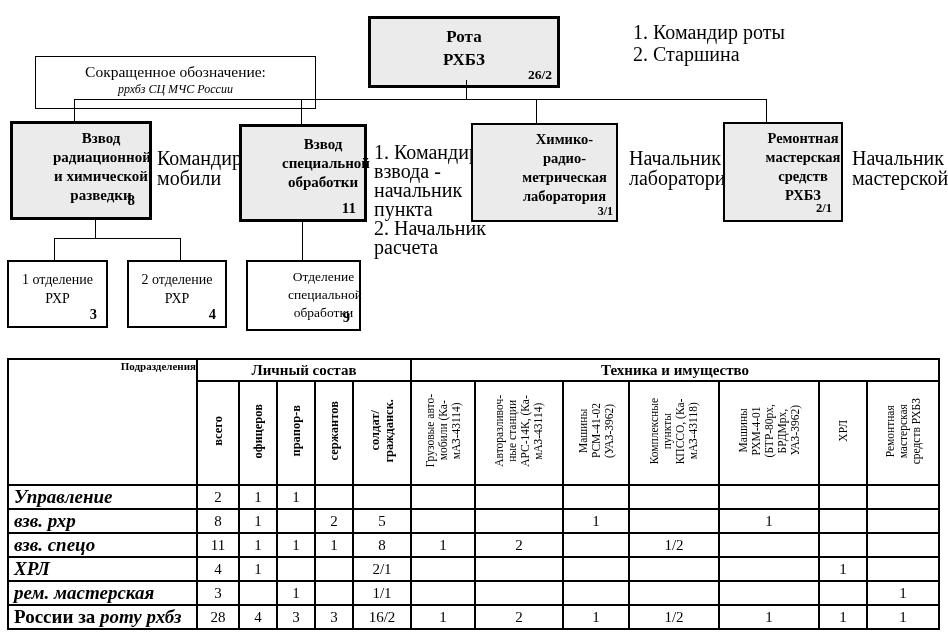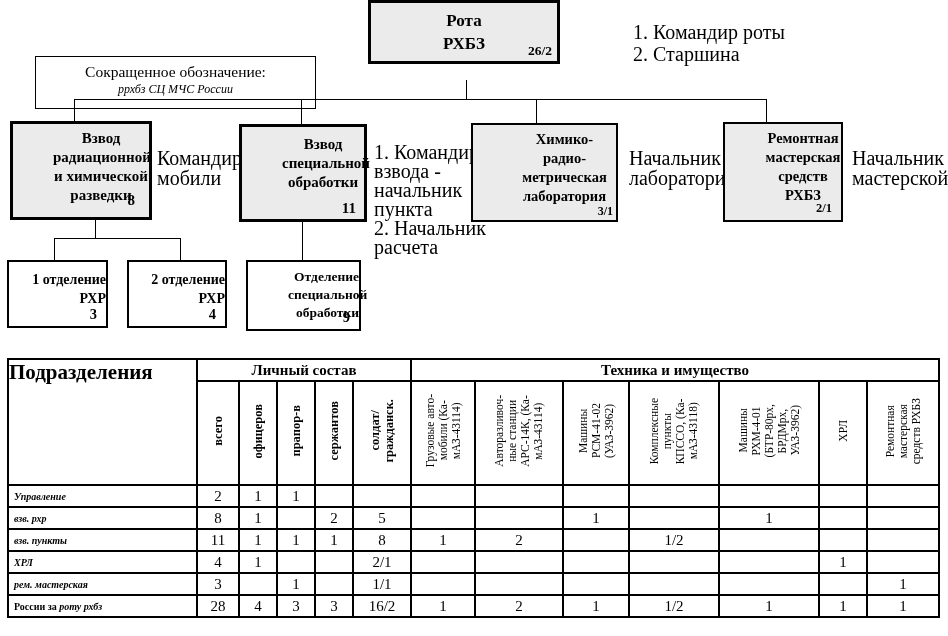--- a/index.html
+++ b/index.html
@@ -12,61 +12,61 @@
   .chart { position:relative; width:948px; height:358px; }
   .obox {
     position:absolute; background:#ebebeb; border:3px solid #000;
     text-align:center;
   }
   .obox .title { font-weight:bold; white-space:pre-line; }
   .count { position:absolute; font-weight:bold; }
   #legend { left:35px; top:8px; width:281px; height:53px; background:#fff; border:1px solid #000; padding-top:6px;margin-top:48px; }
   #legend .l1 { font-size:15.5px; }
   #legend .l2 { font-size:12px; font-style:italic; margin-top:1px; }
-  #root-box { left:368px; top:0; width:192px; height:64px; padding-top:6px; }
+  #root-box { left:368px; top:16px; width:192px; height:72px; padding-top:6px; }
   #root-box .title { font-size:17px; line-height:23px; }
   #root-box .count { right:5px; bottom:2px; font-size:13.5px; }
   .unit .title { font-size:15px; line-height:19px;padding-left:40px; }
   #u0 { left:10px;  top:121px; width:142px; height:99px; padding-top:5px; }
   #u1 { left:239px; top:124px; width:128px; height:98px; padding-top:8px; }
   #u2 { left:471px; top:123px; width:147px; height:99px; border-width:2px; padding-top:5px; }
   #u3 { left:723px; top:122px; width:120px; height:100px; border-width:2px; padding-top:5px; }
   #u2 .title, #u3 .title { font-size:14.5px; }
   #u0 .count { right:14px; bottom:8px; font-size:15px; }
   #u1 .count { right:8px;  bottom:2px; font-size:15px; }
   #u2 .count { right:3px;  bottom:1px; font-size:12px; }
   #u3 .count { right:9px;  bottom:4px; font-size:12.5px; }
   .sub { background:#fff; border:2px solid #000; }
   #s0 { left:7px;   top:260px; width:101px; height:68px; padding-top:8px; }
   #s1 { left:127px; top:260px; width:100px; height:68px; padding-top:8px; }
   #s2 { left:246px; top:260px; width:115px; height:71px; padding-top:6px; }
-  .sub .title { font-weight:bold; font-size:14px; line-height:19px;text-align:right; }
+  .sub .title { font-weight:normal; font-size:14px; line-height:19px; }
   #s2 .title { font-size:13.5px; line-height:18px;padding-left:40px; }
   .sub .count { right:9px; bottom:3px; font-size:14.5px; }
   .note { position:absolute; font-size:20px; line-height:19.5px; white-space:pre-line; }
   #root-note { left:633px; top:21px; line-height:22px; }
   #n0 { left:157px; top:149px; }
   #n1 { left:374px; top:143px; line-height:19px; }
   #n2 { left:629px; top:149px; }
   #n3 { left:852px; top:149px; }
   .vl, .hl { position:absolute; background:#000; }
   .vl { width:1px; } .hl { height:1px; }
   
   #org-table { border-collapse:collapse; table-layout:fixed; margin:0 0 0 7px; width:931px; }
   #org-table th, #org-table td { border:2px solid #000; padding:0; }
-  th.corner { font-size:21px; font-weight:bold; vertical-align:top; padding-top:16px; text-align:left; }
+  th.corner { font-size:11px; font-weight:bold; vertical-align:top; padding-top:16px; text-align:right; }
   th.group-h { font-size:15px; font-weight:bold; height:22px; text-align:center; }
   th.vh { height:104px; vertical-align:middle; text-align:center; font-weight:normal; }
   .vtext {
     display:inline-block; writing-mode:vertical-rl; transform:rotate(180deg);
     white-space:pre-line; font-size:11.5px; line-height:13px;
   }
   .pers .vtext { font-weight:bold; font-size:12.5px; line-height:14px; }
   #org-table tbody td { height:22px; text-align:center; font-size:15px; }
-  #org-table tbody th.rl { text-align:left; padding-left:5px; font-size:10px; font-weight:bold; }
+  #org-table tbody th.rl { text-align:left; padding-left:5px; font-size:19px; font-weight:bold; }
   .rl .it { font-style:italic; }
 </style>
 </head>
 <body>
 
 <div class="chart">
 
   <div class="obox" id="legend">
     <div class="l1">Сокращенное обозначение:</div>
     <div class="l2">ррхбз СЦ МЧС России</div>
@@ -232,21 +232,21 @@
         <td>5</td>
         <td></td>
         <td></td>
         <td>1</td>
         <td></td>
         <td>1</td>
         <td></td>
         <td></td>
       </tr>
       <tr>
-        <th class="rl"><span></span><span class="it">взв. пункты</span></th>
+        <th class="rl"><span></span><span class="it">взв. спецо</span></th>
         <td>11</td>
         <td>1</td>
         <td>1</td>
         <td>1</td>
         <td>8</td>
         <td>1</td>
         <td>2</td>
         <td></td>
         <td>1/2</td>
         <td></td>

